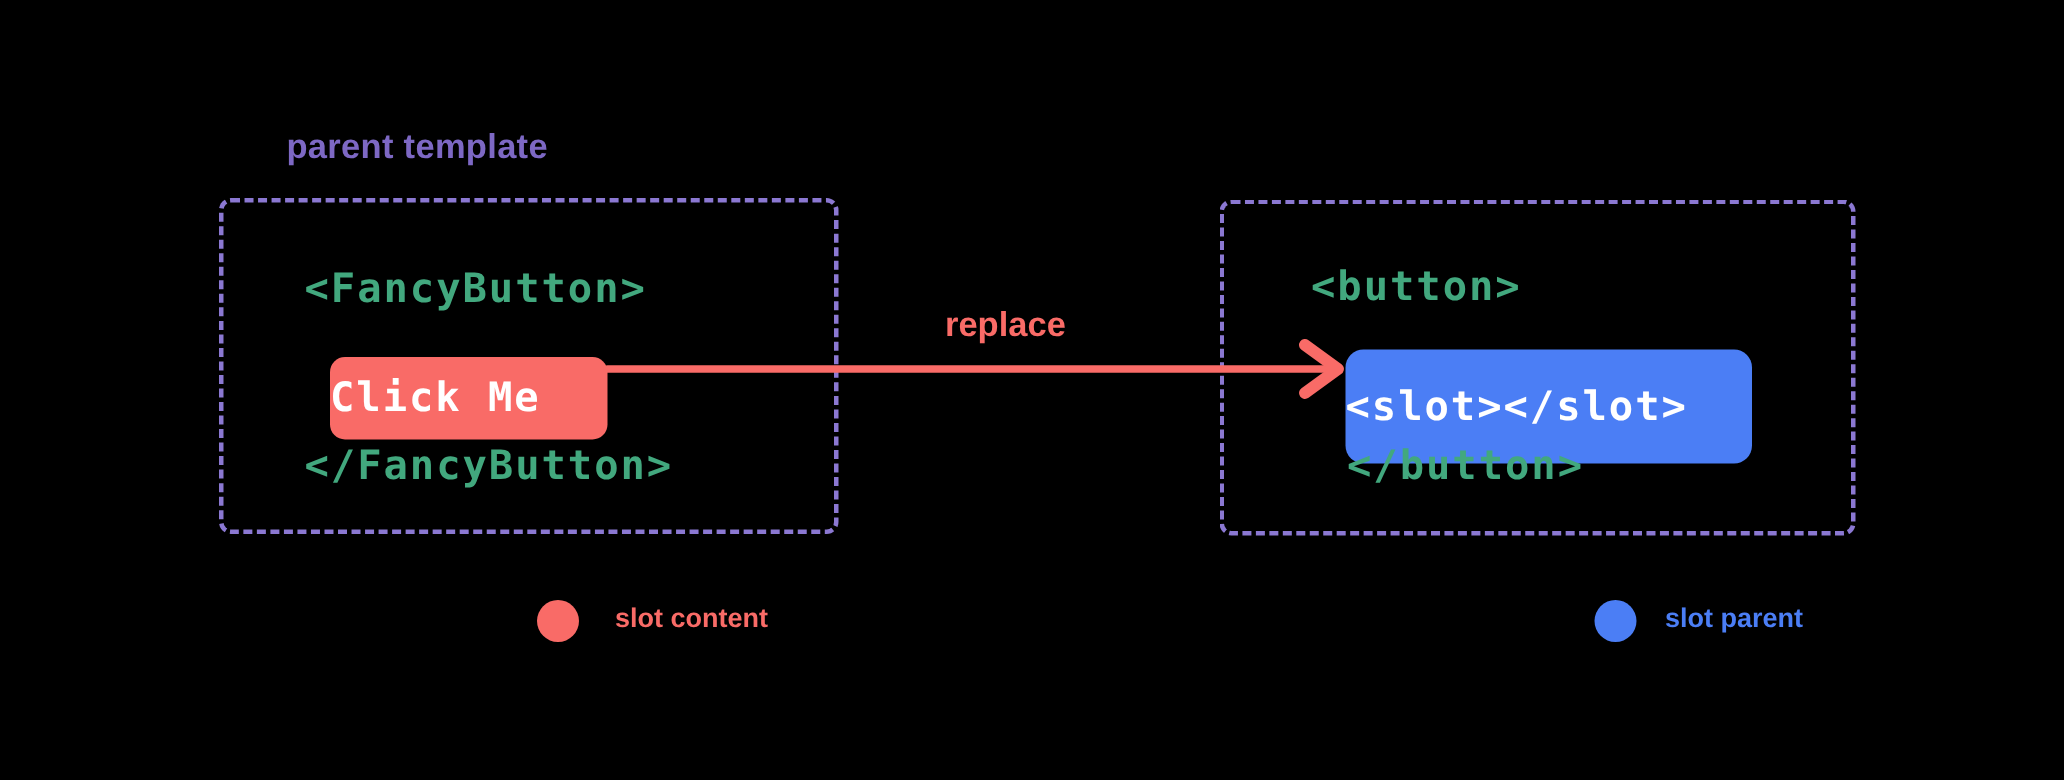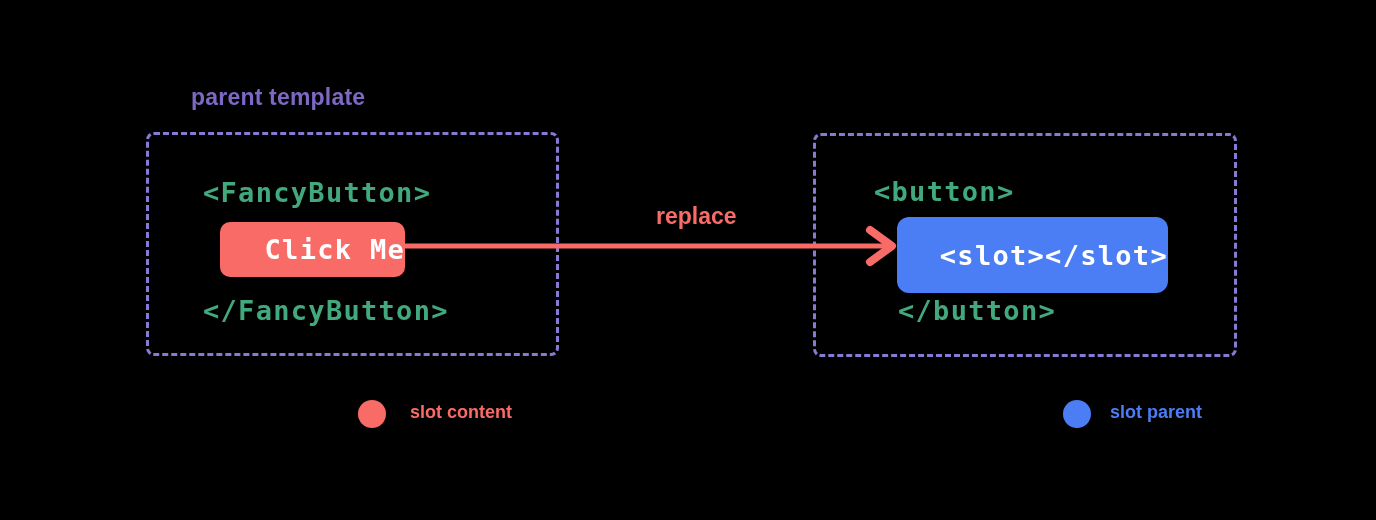--- a/index.html
+++ b/index.html
@@ -48,27 +48,28 @@
   }
   .code.lp-open  { left: 203px; top: 177px; }
   .code.lp-close { left: 203px; top: 295px; }
   .code.rp-open  { left: 874px; top: 176px; }
   .code.rp-close { left: 898px; top: 295px; }
 
   .chip {
     position: absolute;
     display: flex;
     align-items: center;
-    justify-content: flex-end;
+    justify-content: flex-start;
     font-family: "DejaVu Sans Mono", monospace;
     font-weight: bold;
     font-size: 27px;
     letter-spacing: 1.3px;
     color: #ffffff;
     box-sizing: border-box;
+    margin-top: 16px;
   }
   .chip.click-me {
     left: 220px; top: 222px; width: 185px; height: 55px;
     background: #f96b67;
     border-radius: 10px;
   }
   .chip.slot-box {
     left: 897px; top: 217px; width: 271px; height: 76px;
     background: #4b7ef5;
     border-radius: 12px;
@@ -80,21 +81,20 @@
     width: 1376px; height: 520px;
     pointer-events: none;
   }
   .arrow-label {
     position: absolute;
     left: 630px; top: 203px;
     font-size: 23px;
     font-weight: bold;
     color: #f96b67;
     white-space: nowrap;
-    margin-left: 26px;
   }
 
   .legend-dot {
     position: absolute;
     width: 28px; height: 28px;
     border-radius: 50%;
   }
   .legend-dot.red  { left: 358px;  top: 400px; background: #f96b67; }
   .legend-dot.blue { left: 1063px; top: 400px; background: #4b7ef5; }
   .legend-label {

